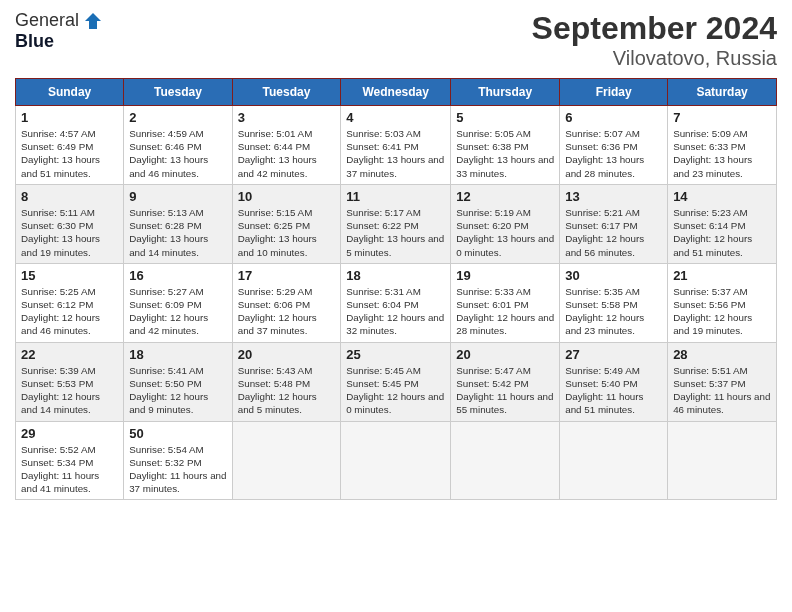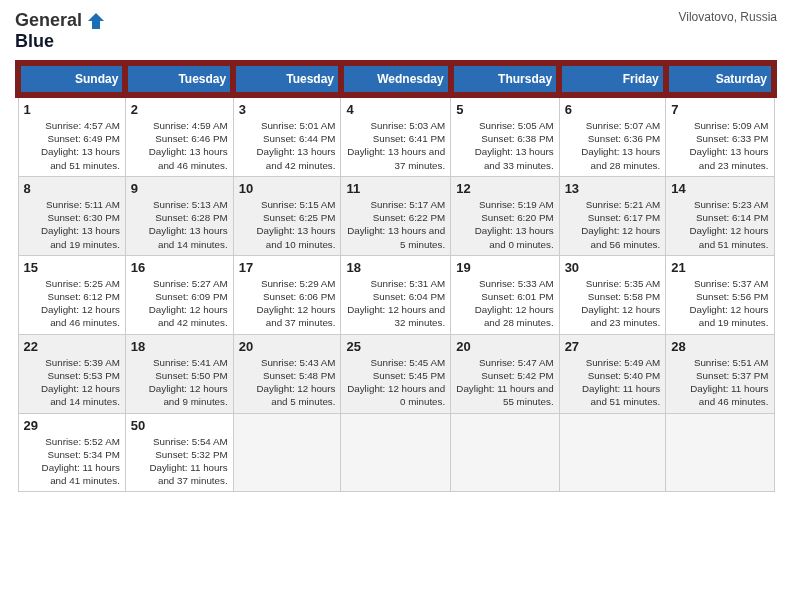--- a/index.html
+++ b/index.html
@@ -25,21 +25,21 @@
       flex-direction: column;
       align-items: flex-start;
     }
     .logo-text {
       display: flex;
       align-items: center;
       gap: 2px;
     }
     .logo-general {
       font-size: 18px;
-      font-weight: bold;
+      font-weight: normal;
       color: #333;
     }
     .logo-blue {
       font-size: 18px;
       font-weight: bold;
       color: #0f172a;
     }
     .logo-icon {
       width: 20px;
       height: 20px;
@@ -47,36 +47,36 @@
     }
     .title-section {
       text-align: right;
     }
     .month-title {
       font-size: 32px;
       font-weight: bold;
       color: #333;
     }
     .location {
-      font-size: 12px;
+      font-size: 20px;
       color: #555;
     }
     .calendar-table {
       width: 100%;
       border-collapse: collapse;
       font-size: 10.5px;
     }
     .calendar-table th {
       background-color: #2a6db5;
       color: #fff;
       padding: 6px 4px;
-      text-align: right;
+      text-align: center;
       font-size: 12px;
       font-weight: bold;
-      border: 6px solid #7f1d1d;
+      border: 1px solid #7f1d1d;
     }
     .calendar-table td {
       border: 1px solid #ccc;
       vertical-align: top;
       padding: 4px 5px;
       height: 78px;
       width: 113px;
       background: #fff;
     }
     .calendar-table td.empty {
@@ -85,41 +85,41 @@
     .day-number {
       font-size: 13px;
       font-weight: bold;
       color: #222;
       margin-bottom: 2px;
     }
     .day-info {
       font-size: 9.8px;
       color: #333;
       line-height: 1.35;
-      text-align: right;
     }
     .row-shaded td {
       background-color: #f0f0f0;
     }
   </style>
 </head>
 <body>
 
 <div class="container">
   <div class="header">
     <div class="logo">
       <div class="logo-text">
         <span class="logo-general">General</span>
         <svg class="logo-icon" viewBox="0 0 20 20">
           <polygon points="10,2 18,10 14,10 14,18 6,18 6,10 2,10" fill="#1a6eb5"></polygon>
         </svg>
       </div>
       <span class="logo-blue">Blue</span>
     </div>
     <div class="title-section">
+      <div class="month-title">September 2024</div>
       <div class="location">Vilovatovo, Russia</div>
     </div>
   </div>
 
   <table class="calendar-table">
     <thead>
       <tr>
         <th>Sunday</th>
         <th>Tuesday</th>
         <th>Tuesday</th>

